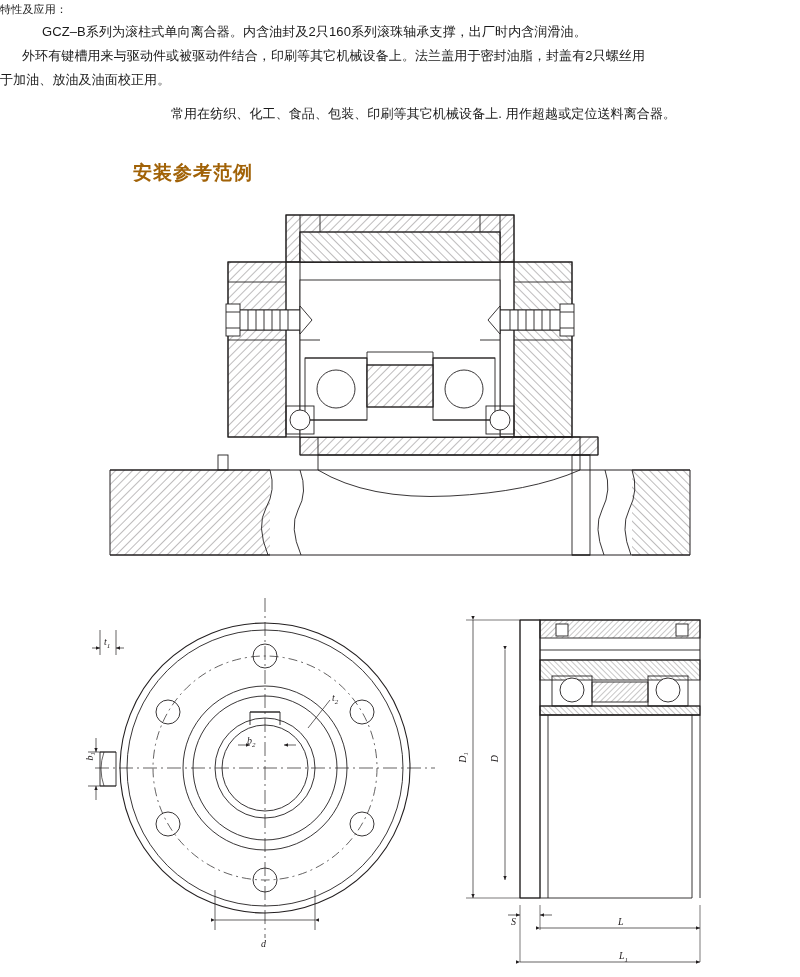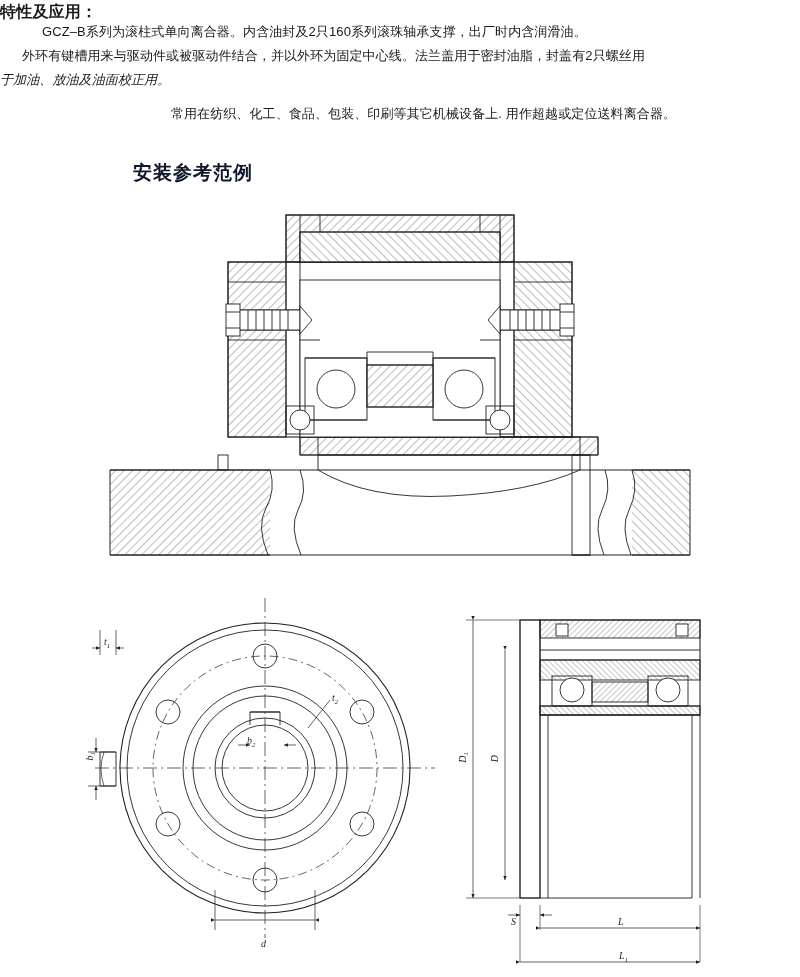--- a/index.html
+++ b/index.html
@@ -18,45 +18,45 @@
   .page {
     position: relative;
     width: 800px;
     height: 977px;
   }
   
   .heading {
     position: absolute;
     left: 0px;
     top: 2px;
-    font-size: 16px;
-    font-weight: bold;
+    font-size: 11px;
+    font-weight: normal;
     color: #1a1a1a;
     letter-spacing: 0.2px;
   }
   .para {
     position: absolute;
     font-size: 13px;
     line-height: 20px;
     color: #1a1a1a;
     letter-spacing: 0.1px;
   }
   .para1 { left: 22px; top: 22px; width: 770px; margin-left: 20px; }
   .para2 { left: 22px; top: 46px; width: 775px; }
-  .para2b { left: 0px;  top: 70px; width: 775px; font-style: italic; }
+  .para2b { left: 0px;  top: 70px; width: 775px; }
   .para3 { left: 36px;  top: 104px; width: 775px; text-align: center; }
 
   
   .title-cn {
     position: absolute;
     left: 133px;
     top: 160px;
     font-size: 19px;
     font-weight: bold;
-    color: #0f172a;
+    color: #a16207;
     letter-spacing: 1px;
   }
   .title-en {
     position: absolute;
     left: 466px;
     top: 160px;
     font-size: 19px;
     font-weight: bold;
     color: #2b3990;
     letter-spacing: 0.3px;
@@ -82,21 +82,21 @@
   .lbl sub { font-size: 7px; }
 </style>
 </head>
 <body>
 
 <div class="page">
 
   <div class="heading">特性及应用：</div>
 
   <div class="para para1">GCZ–B系列为滚柱式单向离合器。内含油封及2只160系列滚珠轴承支撑，出厂时内含润滑油。</div>
-  <div class="para para2">外环有键槽用来与驱动件或被驱动件结合，并以外环为固定中心线。法兰盖用于密封油脂，封盖有2只螺丝用</div>
+  <div class="para para2">外环有键槽用来与驱动件或被驱动件结合，印刷等其它机械设备上。法兰盖用于密封油脂，封盖有2只螺丝用</div>
   <div class="para para2b">于加油、放油及油面校正用。</div>
   <div class="para para3">常用在纺织、化工、食品、包装、印刷等其它机械设备上. 用作超越或定位送料离合器。</div>
 
   <div class="title-cn">安装参考范例</div>
 
   <svg class="drawing" viewBox="0 0 800 977">
     <defs>
       <pattern id="hatchR" width="6" height="6" patternTransform="rotate(45)" patternUnits="userSpaceOnUse">
         <line x1="0" y1="0" x2="0" y2="6" stroke="#231f20" stroke-width="0.6"></line>
       </pattern>

